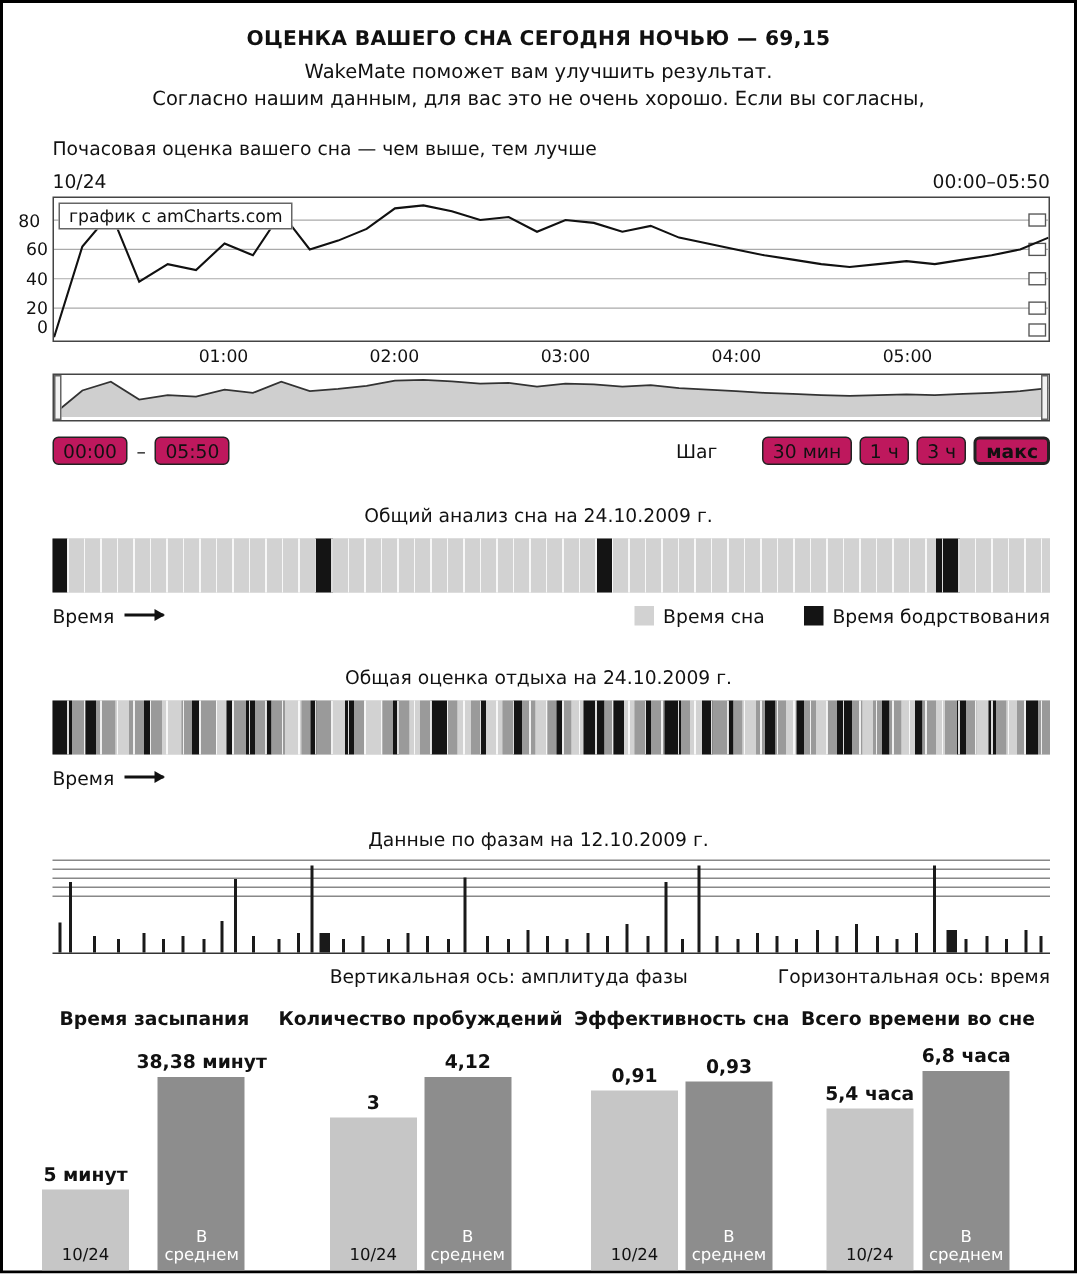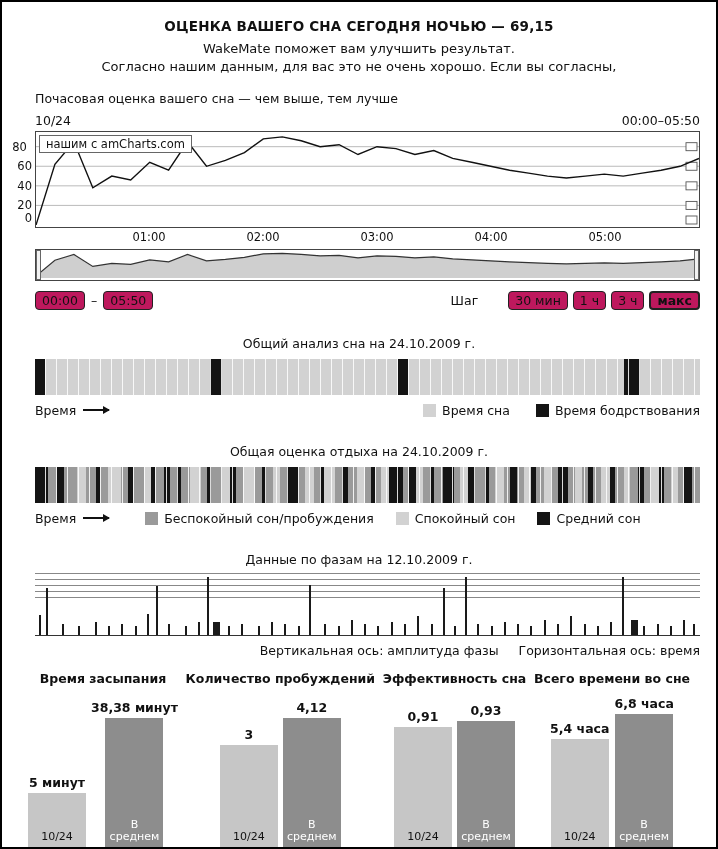--- a/index.html
+++ b/index.html
@@ -44,21 +44,21 @@
   .legend-item{display:flex;align-items:center;white-space:nowrap;}
   .swatch{display:inline-block;width:13px;height:13px;margin-right:6px;}
   .time-label{display:flex;align-items:center;white-space:nowrap;}
   .arrow-icon{display:inline-block;width:26px;height:2px;background:#111;position:relative;margin-left:7px;}
   .arrow-icon::after{content:"";position:absolute;right:-1px;top:-3px;
     border-left:7px solid #111;border-top:4px solid transparent;border-bottom:4px solid transparent;}
   
   .phase{position:relative;height:62px;margin:6px 16px 0 33px;border-bottom:1px solid #333;}
   .phase-gridline{position:absolute;left:0;right:0;height:1px;background:#888;}
   .spike{position:absolute;bottom:0;background:#1a1a1a;}
-  .phase-caption{display:flex;justify-content:flex-end;gap:20px;margin:7px 16px 0 33px;font-size:12.5px;}
+  .phase-caption{display:flex;justify-content:flex-end;gap:60px;margin:7px 16px 0 33px;font-size:12.5px;}
   
   .summary{position:absolute;left:0;right:0;bottom:0;display:flex;justify-content:space-between;padding:0 26px;}
   .bar-group{height:176px;display:flex;flex-direction:column;align-items:center;justify-content:space-between;}
   .bar-group-title{font-size:12.5px;font-weight:bold;white-space:nowrap;}
   .bars{display:flex;align-items:flex-end;gap:5px;}
   .bar-col{display:flex;flex-direction:column;align-items:center;justify-content:flex-end;}
   .bar-value{font-size:12.5px;font-weight:bold;margin-bottom:3px;white-space:nowrap;}
   .bar{width:58px;display:flex;align-items:flex-end;justify-content:center;overflow:hidden;}
   .bar-current{background:#c6c6c6;color:#111;}
   .bar-average{background:#8d8d8d;color:#fff;}
@@ -76,21 +76,21 @@
   </div>
 
   <div class="hourly-caption">Почасовая оценка вашего сна — чем выше, тем лучше</div>
 
   <div class="chart-head">
     <span>10/24</span>
     <span>00:00–05:50</span>
   </div>
 
   <div class="main-chart">
-    <div class="watermark">нашим с amCharts.com</div>
+    <div class="watermark">график с amCharts.com</div>
     <svg id="main-svg" width="663" height="93" viewBox="0 0 663 93" preserveAspectRatio="none">
         <line x1="0" y1="14.684210526315795" x2="663" y2="14.684210526315795" stroke="#aaa" stroke-width="0.8"></line>
         <rect x="650" y="10.684210526315795" width="11" height="8" fill="#fff" stroke="#555" stroke-width="0.9"></rect>
         <line x1="0" y1="34.26315789473684" x2="663" y2="34.26315789473684" stroke="#aaa" stroke-width="0.8"></line>
         <rect x="650" y="30.263157894736842" width="11" height="8" fill="#fff" stroke="#555" stroke-width="0.9"></rect>
         <line x1="0" y1="53.8421052631579" x2="663" y2="53.8421052631579" stroke="#aaa" stroke-width="0.8"></line>
         <rect x="650" y="49.8421052631579" width="11" height="8" fill="#fff" stroke="#555" stroke-width="0.9"></rect>
         <line x1="0" y1="73.42105263157895" x2="663" y2="73.42105263157895" stroke="#aaa" stroke-width="0.8"></line>
         <rect x="650" y="69.42105263157895" width="11" height="8" fill="#fff" stroke="#555" stroke-width="0.9"></rect>
         <rect x="650" y="84" width="11" height="8" fill="#fff" stroke="#555" stroke-width="0.9"></rect>
@@ -257,34 +257,20 @@
         <div style="flex-grow: 1; background: rgb(154, 154, 154);"></div>
         <div style="flex-grow: 1.2; background: rgb(20, 20, 20);"></div>
         <div style="flex-grow: 1.3; background: rgb(154, 154, 154);"></div>
       </div>
     <div class="strip-lines"></div>
   </div>
   <div class="legend-row">
     <span class="time-label">
       <span>Время</span>
       <span class="arrow-icon"></span>
-    </span>
-    <span class="legend spread">
-      <span class="legend-item">
-        <span class="swatch" style="background: rgb(154, 154, 154);"></span>
-        <span>Беспокойный сон/пробуждения</span>
-      </span>
-      <span class="legend-item">
-        <span class="swatch" style="background: rgb(210, 210, 210);"></span>
-        <span>Спокойный сон</span>
-      </span>
-      <span class="legend-item">
-        <span class="swatch" style="background: rgb(20, 20, 20);"></span>
-        <span>Средний сон</span>
-      </span>
     </span>
   </div>
 
   <div class="section-title">Данные по фазам на 12.10.2009 г.</div>
   <div class="phase" id="phase-chart">
       <div class="phase-gridline" style="top: 0px;"></div>
       <div class="phase-gridline" style="top: 6px;"></div>
       <div class="phase-gridline" style="top: 12px;"></div>
       <div class="phase-gridline" style="top: 18px;"></div>
       <div class="phase-gridline" style="top: 24px;"></div>

